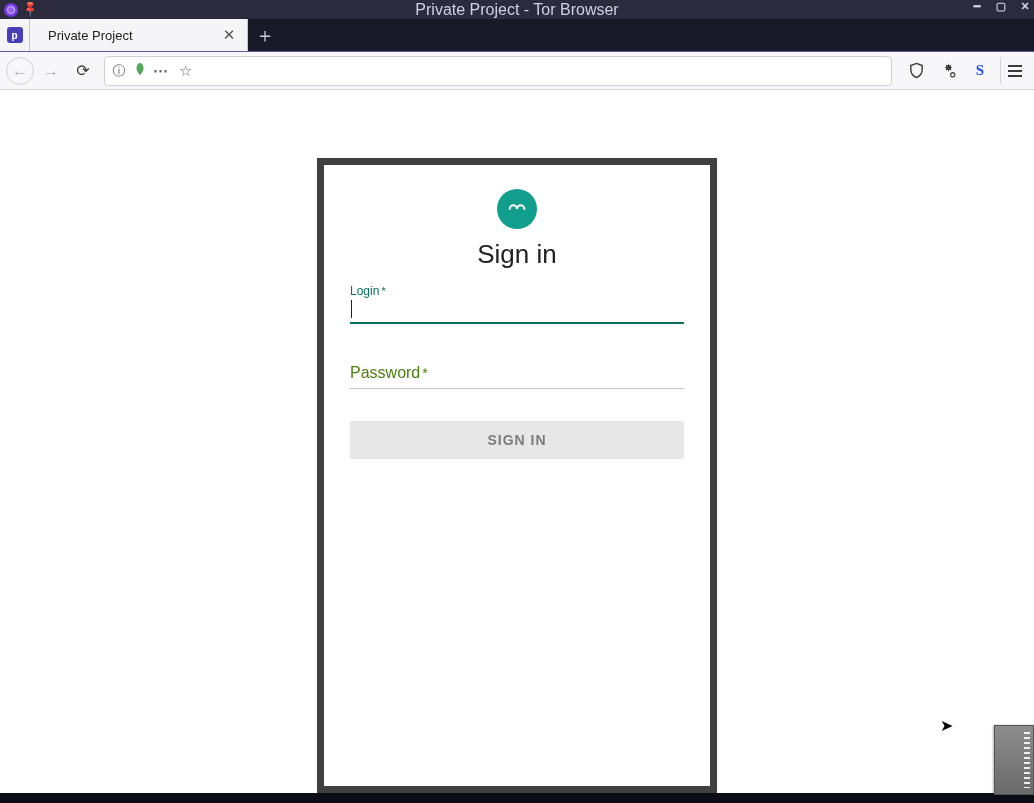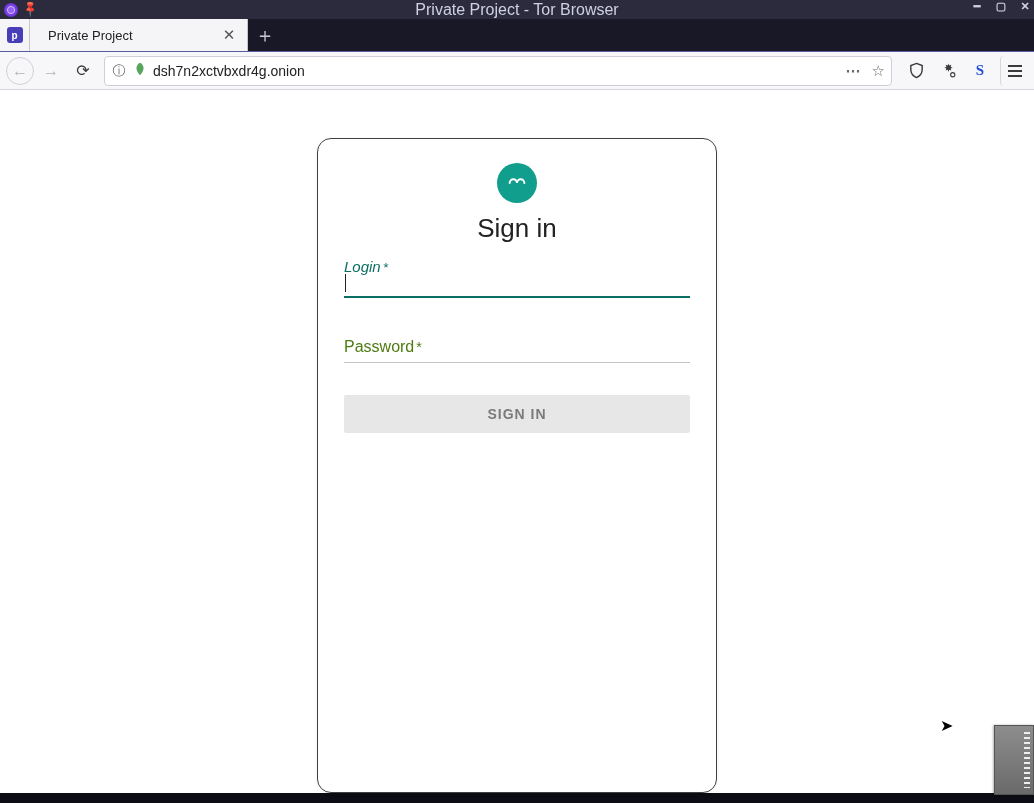--- a/index.html
+++ b/index.html
@@ -74,34 +74,34 @@
   .right-icons { display:flex; align-items:center; gap:4px; padding-left:4px;}
   .right-icons .tbtn { width:28px; }
   .s-badge { color:#1f4fd6; font-weight:800; font-size:15px; font-family: Georgia, serif;}
 
   
   .content {
     background:#fff; width:100%; height: calc(803px - 19px - 33px - 38px - 10px);
     position:relative; display:flex; justify-content:center;
   }
   .card {
-    width: 400px; margin-top: 48px; background:#fff;
-    border:1px solid #404040; border-radius:14px;
+    width: 400px; margin-top: 68px; background:#fff;
+    border:7px solid #404040; border-radius:0;
     box-shadow: 0 1px 4px rgba(0,0,0,0.06);
     padding: 24px 26px 28px 26px;
   }
   .logo-wrap { display:flex; flex-direction:column; align-items:center; margin-bottom: 28px;}
   .logo {
     width:40px; height:40px; border-radius:50%; background:#119e8c;
     display:flex; align-items:center; justify-content:center; margin-bottom:10px;
   }
   .logo svg { width:22px; height:22px; }
   .signin-title { font-size:26px; color:#222; font-weight:400;}
   .field { position:relative; margin-bottom: 40px;}
-  .field.focused .flabel { color:#0b6e63; font-size:15px; top:-14px;font-style:italic;}
+  .field.focused .flabel { color:#0b6e63; font-size:12px; top:-14px;}
   .field.focused .fline { border-bottom: 2px solid #0b6e63;}
   .flabel {
     position:absolute; left:0; top:0; font-size:16px; color:#4d7c0f;
     transition: all .1s; pointer-events:none;
   }
   .flabel .req { margin-left:2px; font-size: 0.9em;}
   .finput {
     width:100%; border:none; outline:none; font-size:16px; padding: 2px 0 4px 0;
     background:transparent; color:#222;
   }
@@ -175,21 +175,20 @@
   <div class="tbtn disabled">→</div>
   <div class="tbtn">⟳</div>
 
   <div class="urlbar">
     <span class="info-ic">ⓘ</span>
     <span class="sec-ic">
       <svg viewBox="0 0 16 16" width="14" height="14">
           <path fill="#58a65c" d="M8 1c2 0 4 3 4 6 0 3-2 6-4 8-2-2-4-5-4-8 0-3 2-6 4-6z"></path>
         </svg>
     </span>
-    <input type="text" value="dsh7n2xctvbxdr4g.onion" style="">
     <div class="url-right">
       <span class="dots"></span>
       <span class="star-outline"></span>
     </div>
   </div>
 
   <div class="right-icons">
     <div class="tbtn">
       <svg viewBox="0 0 24 24" width="17" height="17">
           <path fill="none" stroke="#3a3a3a" stroke-width="2" d="M12 2l8 3v6c0 5-3.5 9-8 11-4.5-2-8-6-8-11V5l8-3z"></path>

